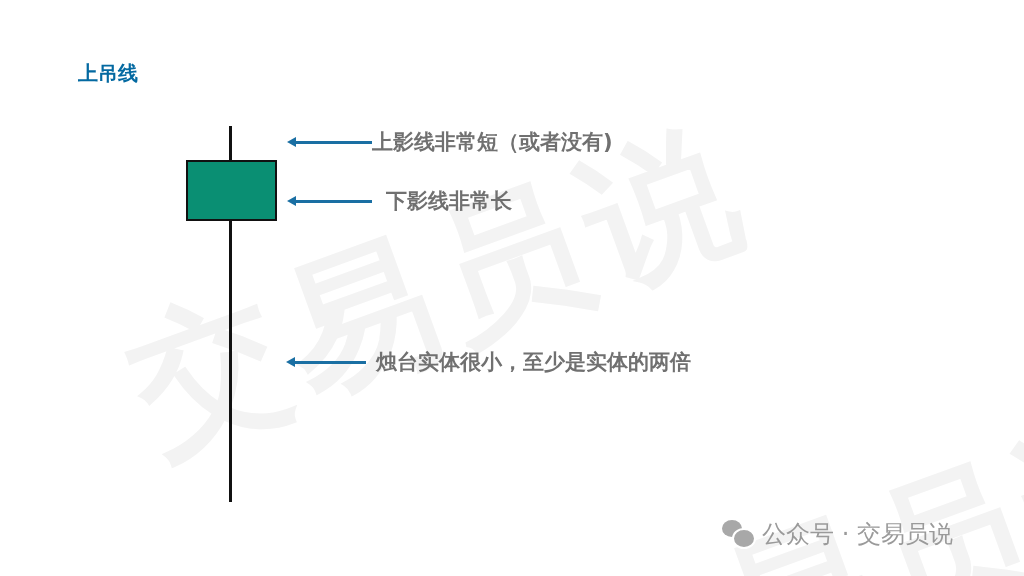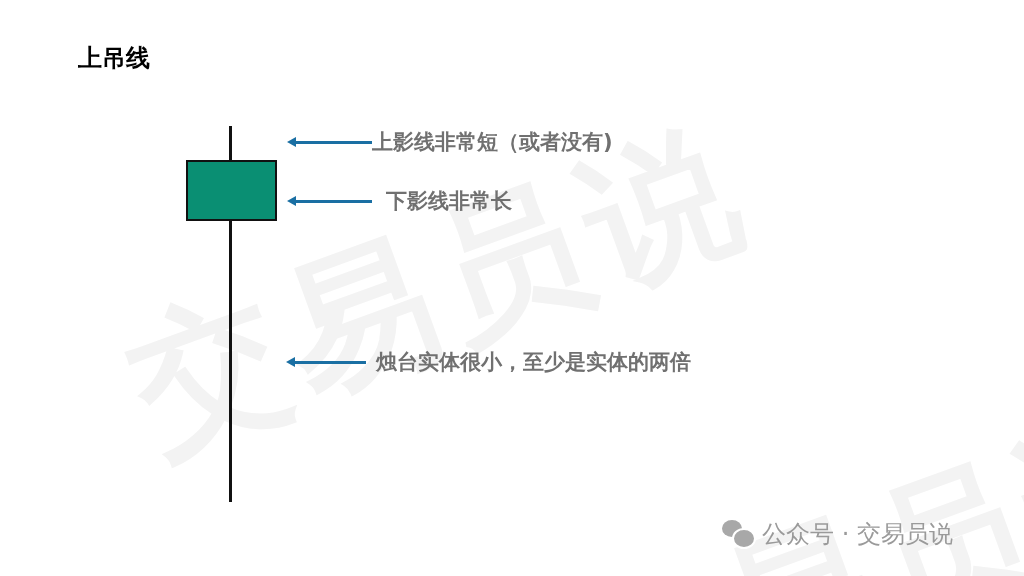--- a/index.html
+++ b/index.html
@@ -7,22 +7,22 @@
     width: 1024px; height: 576px; position: relative; overflow: hidden;
     background: #ffffff;
     font-family: "DejaVu Sans", "Liberation Sans", sans-serif;
   }
   .watermark {
     position: absolute; color: #f3f3f3; font-weight: bold;
     font-size: 150px; transform: rotate(-20deg); white-space: nowrap;
     pointer-events: none; letter-spacing: 10px;
   }
   .title {
-    position: absolute; left: 78px; top: 42px;
-    font-size: 24px; font-weight: bold; color: #000000;
+    position: absolute; left: 78px; top: 60px;
+    font-size: 20px; font-weight: bold; color: #0369a1;
   }
   .wick {
     position: absolute; left: 229px; top: 126px; width: 3px; height: 376px;
     background: #111;
   }
   .body-box {
     position: absolute; left: 186px; top: 160px; width: 87px; height: 57px;
     background: var(--candle, #0a8f73); border: 2px solid #111;
   }
   .arrow {

